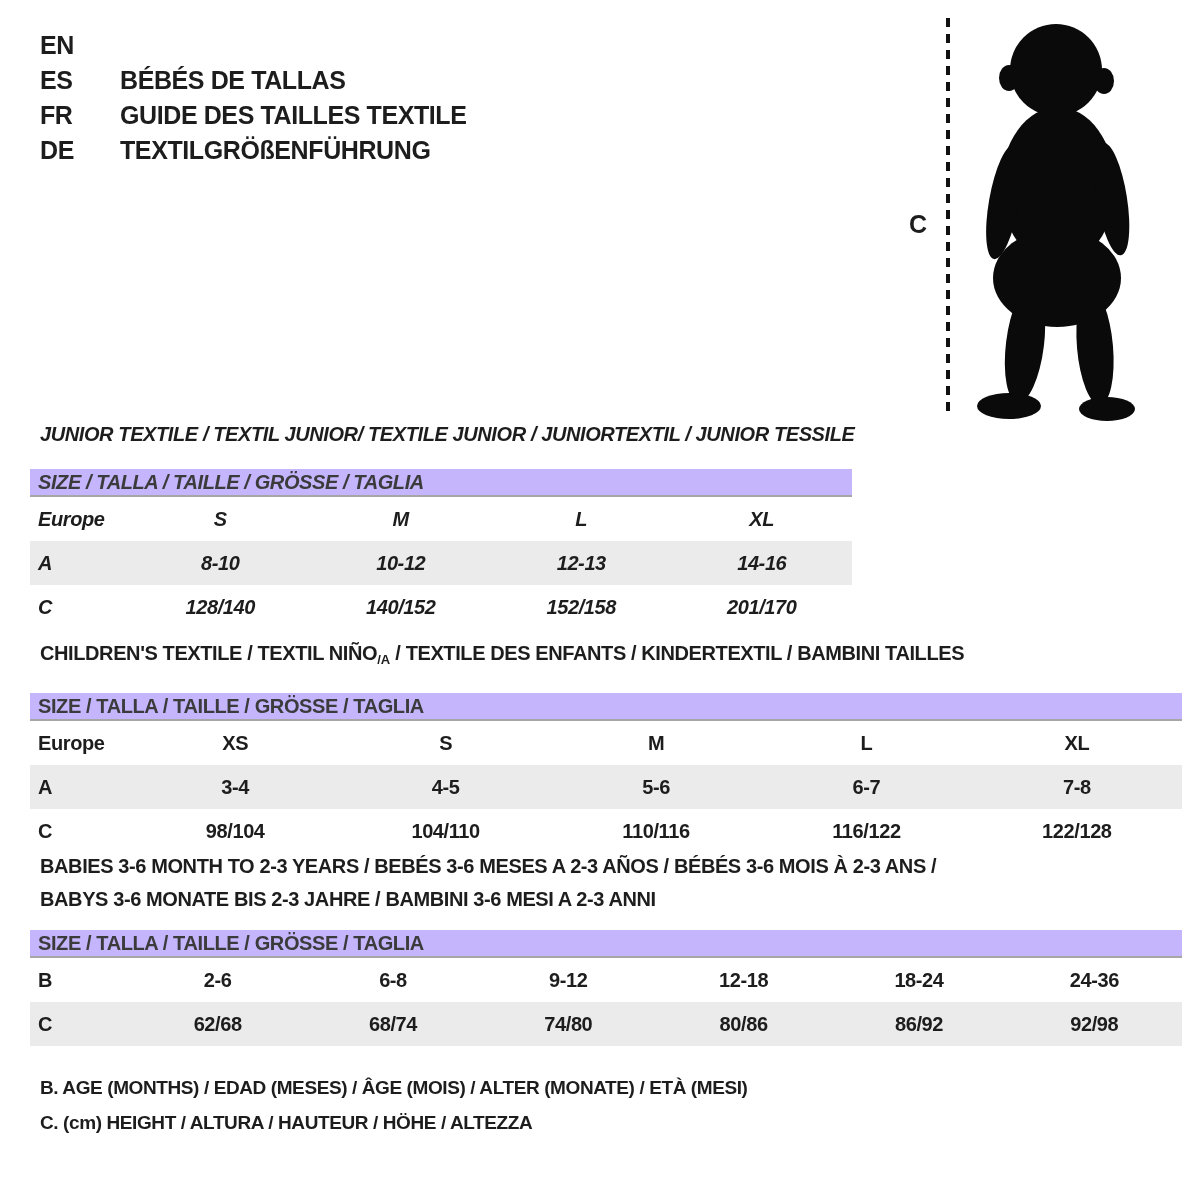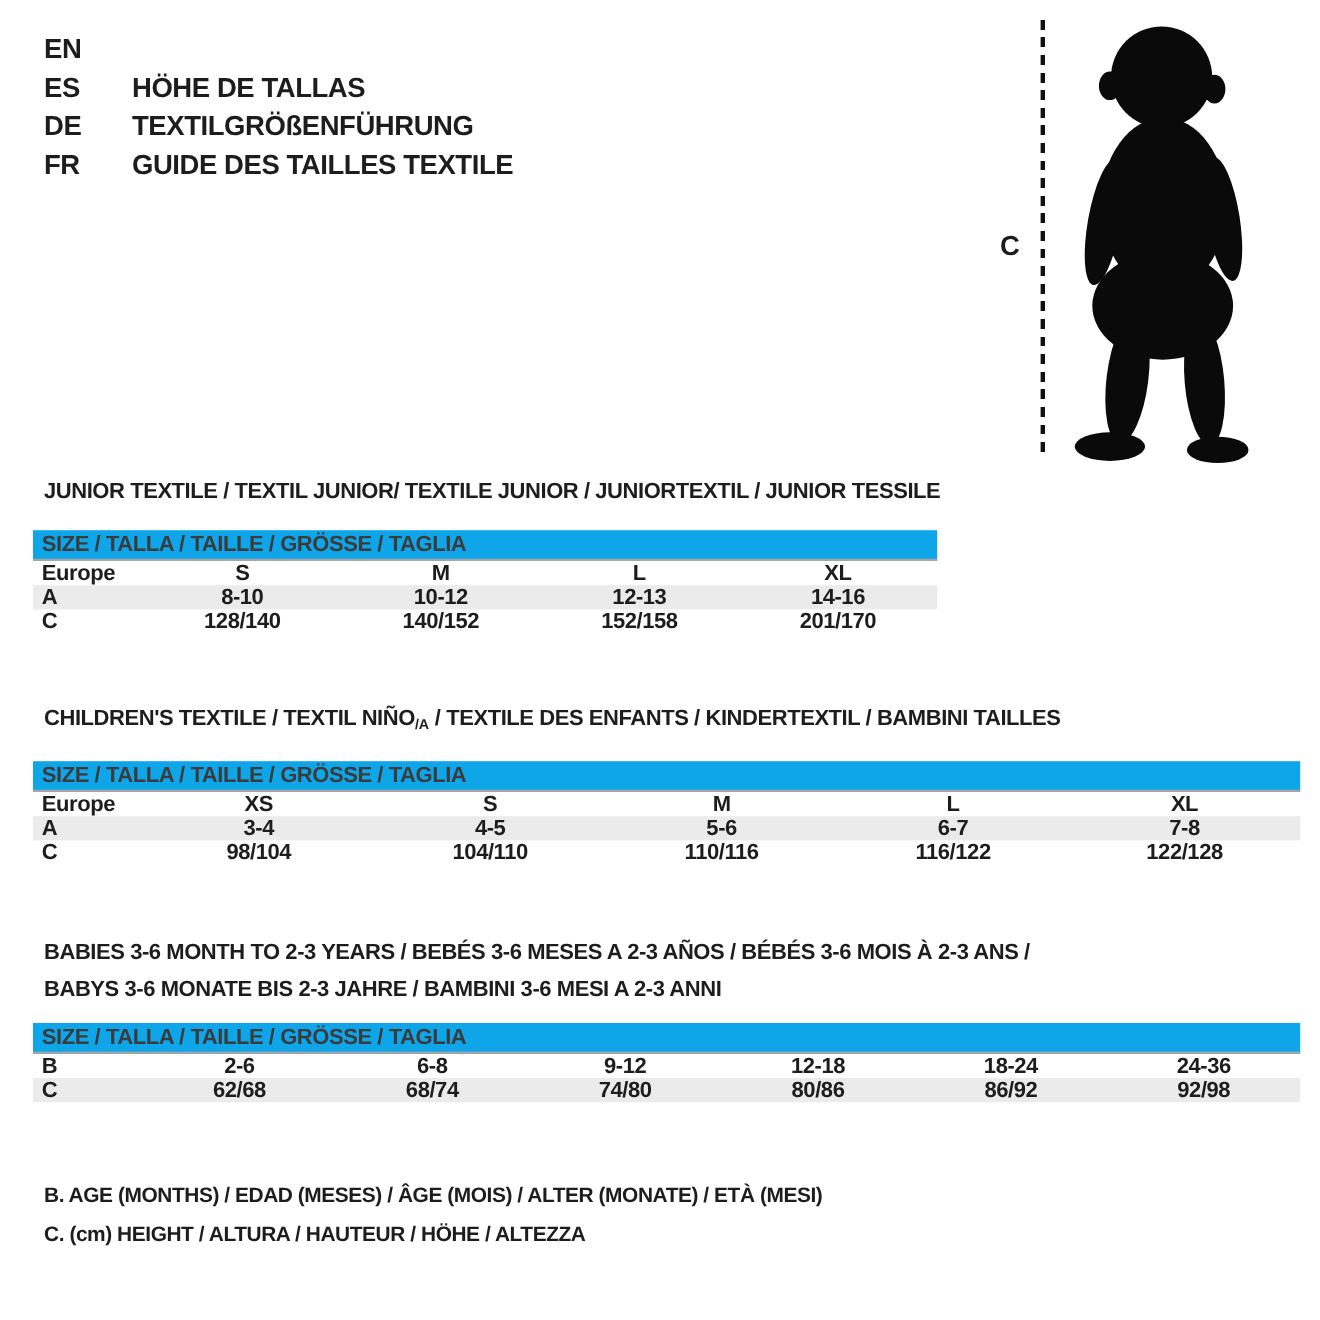--- a/index.html
+++ b/index.html
@@ -21,63 +21,63 @@
   .figure{position:absolute;left:895px;top:10px;width:300px;height:420px;}
   .measure-label{position:absolute;left:14px;top:200px;font-size:25px;font-weight:700;}
   .dashed-line{
     position:absolute;left:51px;top:8px;width:4px;height:398px;
     background:repeating-linear-gradient(to bottom,#111 0px,#111 9px,transparent 9px,transparent 16px);
   }
   .silhouette{position:absolute;left:62px;top:4px;}
 
   
   .section{position:absolute;left:30px;}
-  #section-junior{top:435px;width:822px;}
+  #section-junior{top:422px;width:822px;font-style:italic;}
   #section-children{top:641px;width:1152px;}
   #section-babies{top:850px;width:1152px;}
 
   .tbl-title{font-size:20px;font-weight:700;line-height:25px;padding-left:10px;white-space:nowrap;}
   #section-babies .tbl-title .title-line{line-height:33px;}
   .tbl-bar{
-    margin-top:22px;height:28px;background:#0ea5e9;border-bottom:2px solid #a6a6a6;
+    margin-top:22px;height:28px;background:#c4b5fd;border-bottom:2px solid #a6a6a6;
     display:flex;align-items:center;padding-left:8px;
     font-size:20px;font-weight:700;color:#3b3b3b;box-sizing:border-box;white-space:nowrap;
   }
   #section-children .tbl-bar{margin-top:25px;}
   #section-babies .tbl-bar{margin-top:14px;}
-  .row{display:flex;height:22px;align-items:center;font-size:20px;font-weight:700;}
+  .row{display:flex;height:44px;align-items:center;font-size:20px;font-weight:700;}
   .row.shaded{background:#ebebeb;}
   .row-label{width:100px;padding-left:8px;box-sizing:border-box;}
   .cell{flex:1;text-align:center;}
   .sub{font-size:13px;position:relative;top:4px;letter-spacing:0;}
 
   
   .legend{position:absolute;left:40px;top:1070px;}
   .legend-line{font-size:19px;font-weight:700;line-height:35px;white-space:nowrap;}
 </style>
 </head>
 <body>
 
 <div class="page">
 
   <div class="lang-header" id="lang-list">
       <div class="lang-row">
         <span class="lang-code">EN</span>
       </div>
       <div class="lang-row">
         <span class="lang-code">ES</span>
-        <span class="lang-title">HÖHE DE TALLAS</span>
+        <span class="lang-title">BÉBÉS DE TALLAS</span>
+      </div>
+      <div class="lang-row">
+        <span class="lang-code">FR</span>
+        <span class="lang-title">GUIDE DES TAILLES TEXTILE</span>
       </div>
       <div class="lang-row">
         <span class="lang-code">DE</span>
         <span class="lang-title">TEXTILGRÖßENFÜHRUNG</span>
-      </div>
-      <div class="lang-row">
-        <span class="lang-code">FR</span>
-        <span class="lang-title">GUIDE DES TAILLES TEXTILE</span>
       </div>
     </div>
 
   <div class="figure">
     <span class="measure-label">C</span>
     <div class="dashed-line"></div>
     <svg class="silhouette" width="196" height="412" viewBox="0 0 196 412" xmlns="http://www.w3.org/2000/svg">
       <g fill="#0a0a0a">
         <circle cx="99" cy="56" r="46"></circle>
         <ellipse cx="52" cy="64" rx="10" ry="13"></ellipse>

